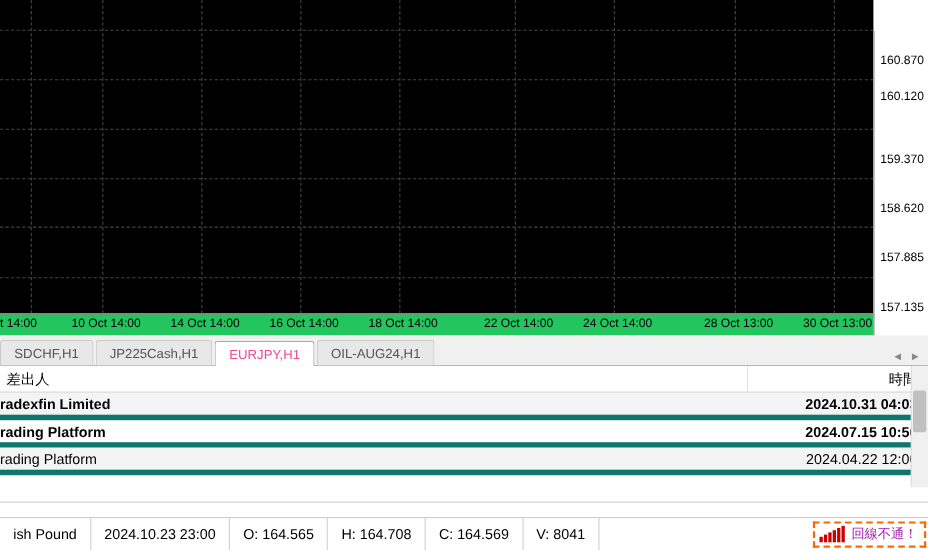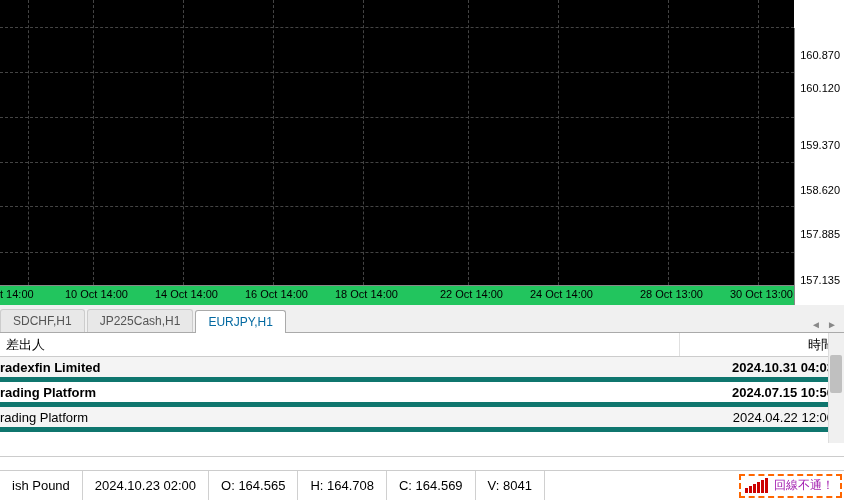--- a/index.html
+++ b/index.html
@@ -9,21 +9,21 @@
 .chart-plot { position: absolute; top: 0; left: 0; width: 794px; height: 285px; background: #000; }
 .chart-yaxis { position: absolute; top: 0; right: 0; width: 50px; height: 285px; background: #fff; border-left: 1px solid #888; margin-top: 28px; }
 .y-label { position: absolute; right: 4px; font-size: 11px; color: #000; transform: translateY(-50%); }
 .chart-xaxis { position: absolute; bottom: 0; left: 0; width: 794px; height: 20px; background: #22c55e; border-top: 1px solid #888; overflow: hidden; }
 .x-label { position: absolute; top: 2px; font-size: 11px; color: #000; white-space: nowrap; }
 .grid-h { position: absolute; left: 0; width: 794px; height: 0; border-top: 1px dashed #444; }
 .grid-v { position: absolute; top: 0; height: 285px; width: 0; border-left: 1px dashed #444; }
 
 .tabs-row { position: absolute; top: 305px; left: 0; width: 844px; height: 28px; background: #f0f0f0; display: flex; align-items: flex-end; border-bottom: 1px solid #aaa; }
 .tab { padding: 4px 12px; font-size: 12px; color: #555; background: #e8e8e8; border: 1px solid #ccc; border-bottom: none; margin-right: 2px; cursor: pointer; border-radius: 3px 3px 0 0; }
-.tab.active { background: #fff; color: #0369a1; border-color: #aaa; position: relative; top: 1px; }
+.tab.active { background: #fff; color: #ec4899; border-color: #aaa; position: relative; top: 1px; }
 .tab-scroll { margin-left: auto; display: flex; padding-right: 4px; }
 .arrow-btn { width: 16px; height: 16px; display: flex; align-items: center; justify-content: center; font-size: 10px; color: #888; cursor: pointer; }
 
 .list-area { position: absolute; top: 333px; left: 0; width: 844px; height: 110px; background: #fff; }
 .list-header { display: flex; height: 24px; background: #fff; border-bottom: 1px solid #ccc; }
 .lh-cell { font-size: 13px; padding: 3px 6px; border-right: 1px solid #e0e0e0; }
 .lh-sender { flex: 1; }
 .lh-time { width: 164px; text-align: right; padding-right: 10px; border-right: none; }
 .list-row { display: flex; height: 25px; font-size: 13px; align-items: center; border-bottom: 5px solid #0f766e; }
 .list-row.alt { background: #f4f4f4; }
@@ -80,20 +80,21 @@
       <div class="x-label" style="left: 530px;">24 Oct 14:00</div>
       <div class="x-label" style="left: 640px;">28 Oct 13:00</div>
       <div class="x-label" style="left: 730px;">30 Oct 13:00</div>
     </div>
 </div>
 
 <div class="tabs-row" id="tabs-row">
   <div class="tab">SDCHF,H1</div>
     <div class="tab">JP225Cash,H1</div>
     <div class="tab active">EURJPY,H1</div>
+    <div class="tab">OIL-AUG24,H1</div>
     <div class="tab-scroll">
     <div class="arrow-btn">◄</div>
     <div class="arrow-btn">►</div>
   </div>
 </div>
 
 <div class="list-area">
   <div class="list-header">
     <div class="lh-cell lh-sender">差出人</div>
     <div class="lh-cell lh-time">時間</div>
@@ -114,21 +115,21 @@
     </div>
   <div class="list-scrollbar">
     <div class="scroll-thumb"></div>
   </div>
 </div>
 
 <div class="gap-line"></div>
 
 <div class="status-bar">
   <div class="status-cell">ish Pound</div>
-  <div class="status-cell">2024.10.23 02:00</div>
+  <div class="status-cell">2024.10.23 23:00</div>
   <div class="status-cell">O: 164.565</div>
   <div class="status-cell">H: 164.708</div>
   <div class="status-cell">C: 164.569</div>
   <div class="status-cell">V: 8041</div>
   <div class="conn-status">
     <div class="conn-bars">
       <div class="conn-bar" style="height:5px"></div>
       <div class="conn-bar" style="height:7px"></div>
       <div class="conn-bar" style="height:9px"></div>
       <div class="conn-bar" style="height:11px"></div>

